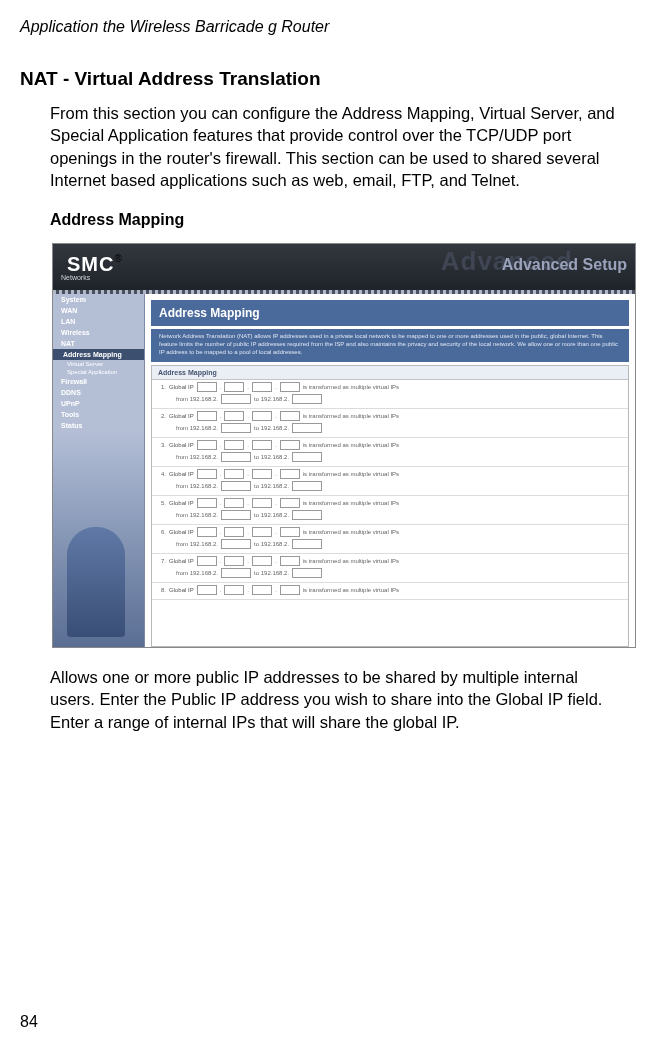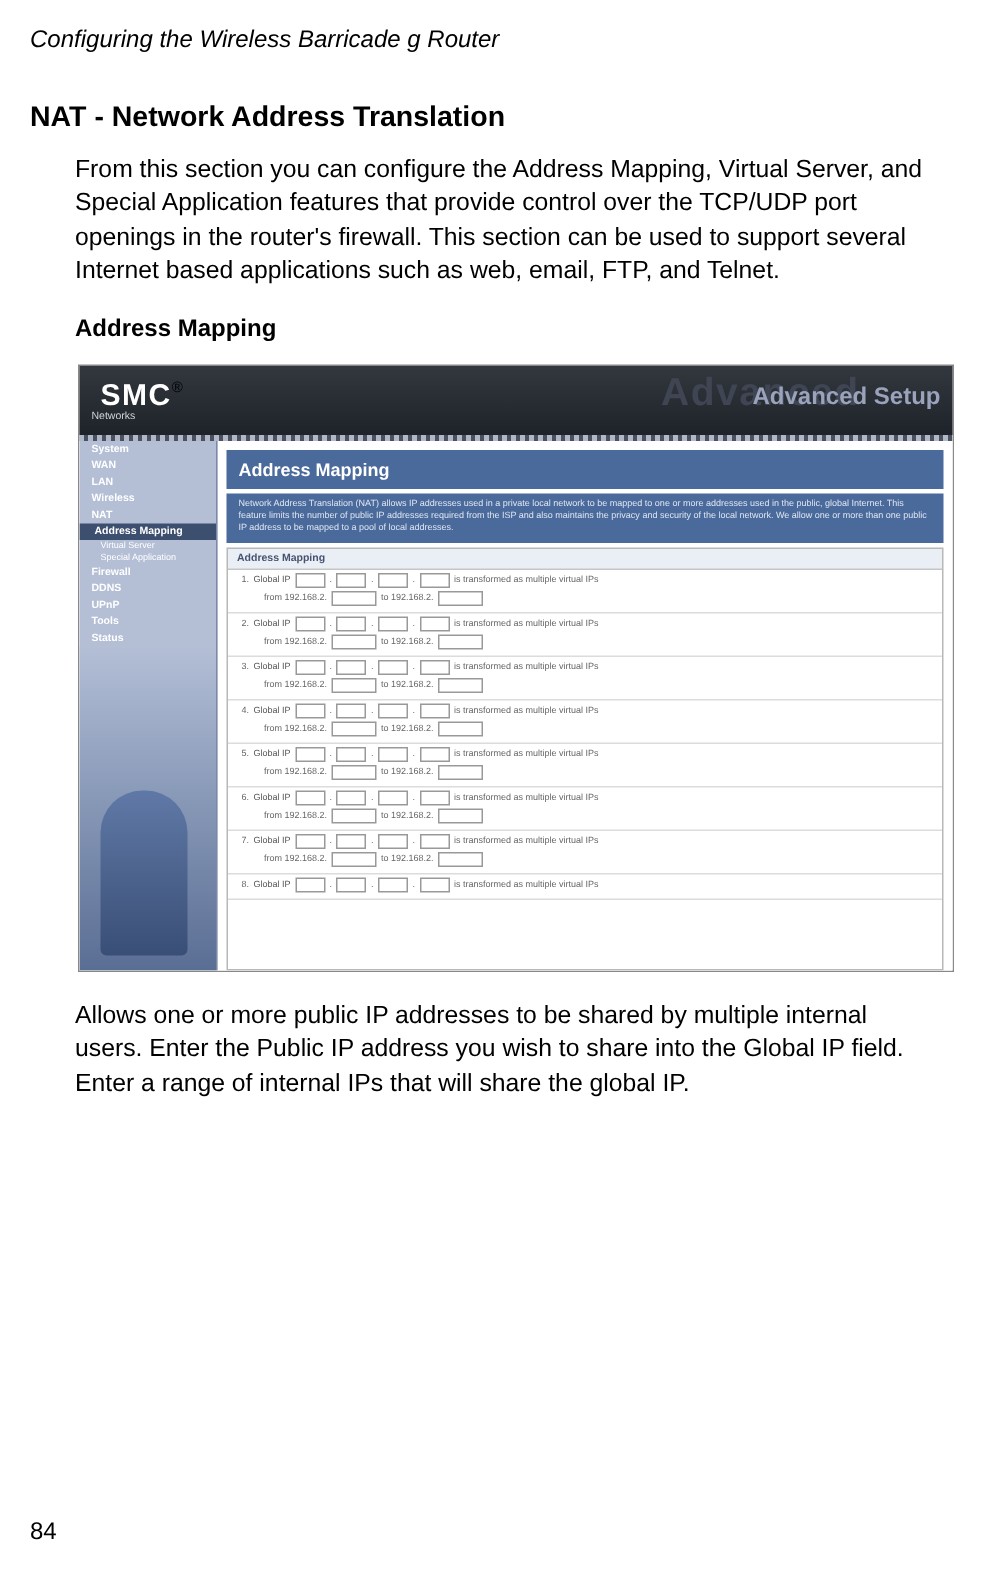--- a/index.html
+++ b/index.html
@@ -223,25 +223,25 @@
     .page-number {
       position: absolute;
       bottom: 20px;
       left: 20px;
       font-size: 16px;
     }
   </style>
 </head>
 <body>
 
-<div class="header-italic">Configuring the Wireless Barricade g Router</div>
-
-<div class="section-title">NAT - Network Address Translation</div>
-
-<div class="body-text">From this section you can configure the Address Mapping, Virtual Server, and Special Application features that provide control over the TCP/UDP port openings in the router's firewall. This section can be used to support several Internet based applications such as web, email, FTP, and Telnet.</div>
+<div class="header-italic">Application the Wireless Barricade g Router</div>
+
+<div class="section-title">NAT - Virtual Address Translation</div>
+
+<div class="body-text">From this section you can configure the Address Mapping, Virtual Server, and Special Application features that provide control over the TCP/UDP port openings in the router's firewall. This section can be used to shared several Internet based applications such as web, email, FTP, and Telnet.</div>
 
 <div class="sub-heading">Address Mapping</div>
 
 <div class="screenshot">
   <div class="ss-top">
     <div style="margin-left:8px;">
       <span class="ss-logo">SMC</span><span class="ss-logo-reg">®</span>
       <span class="ss-logo-sub">Networks</span>
     </div>
     <span class="ss-adv-setup-shadow">Advanced</span>

